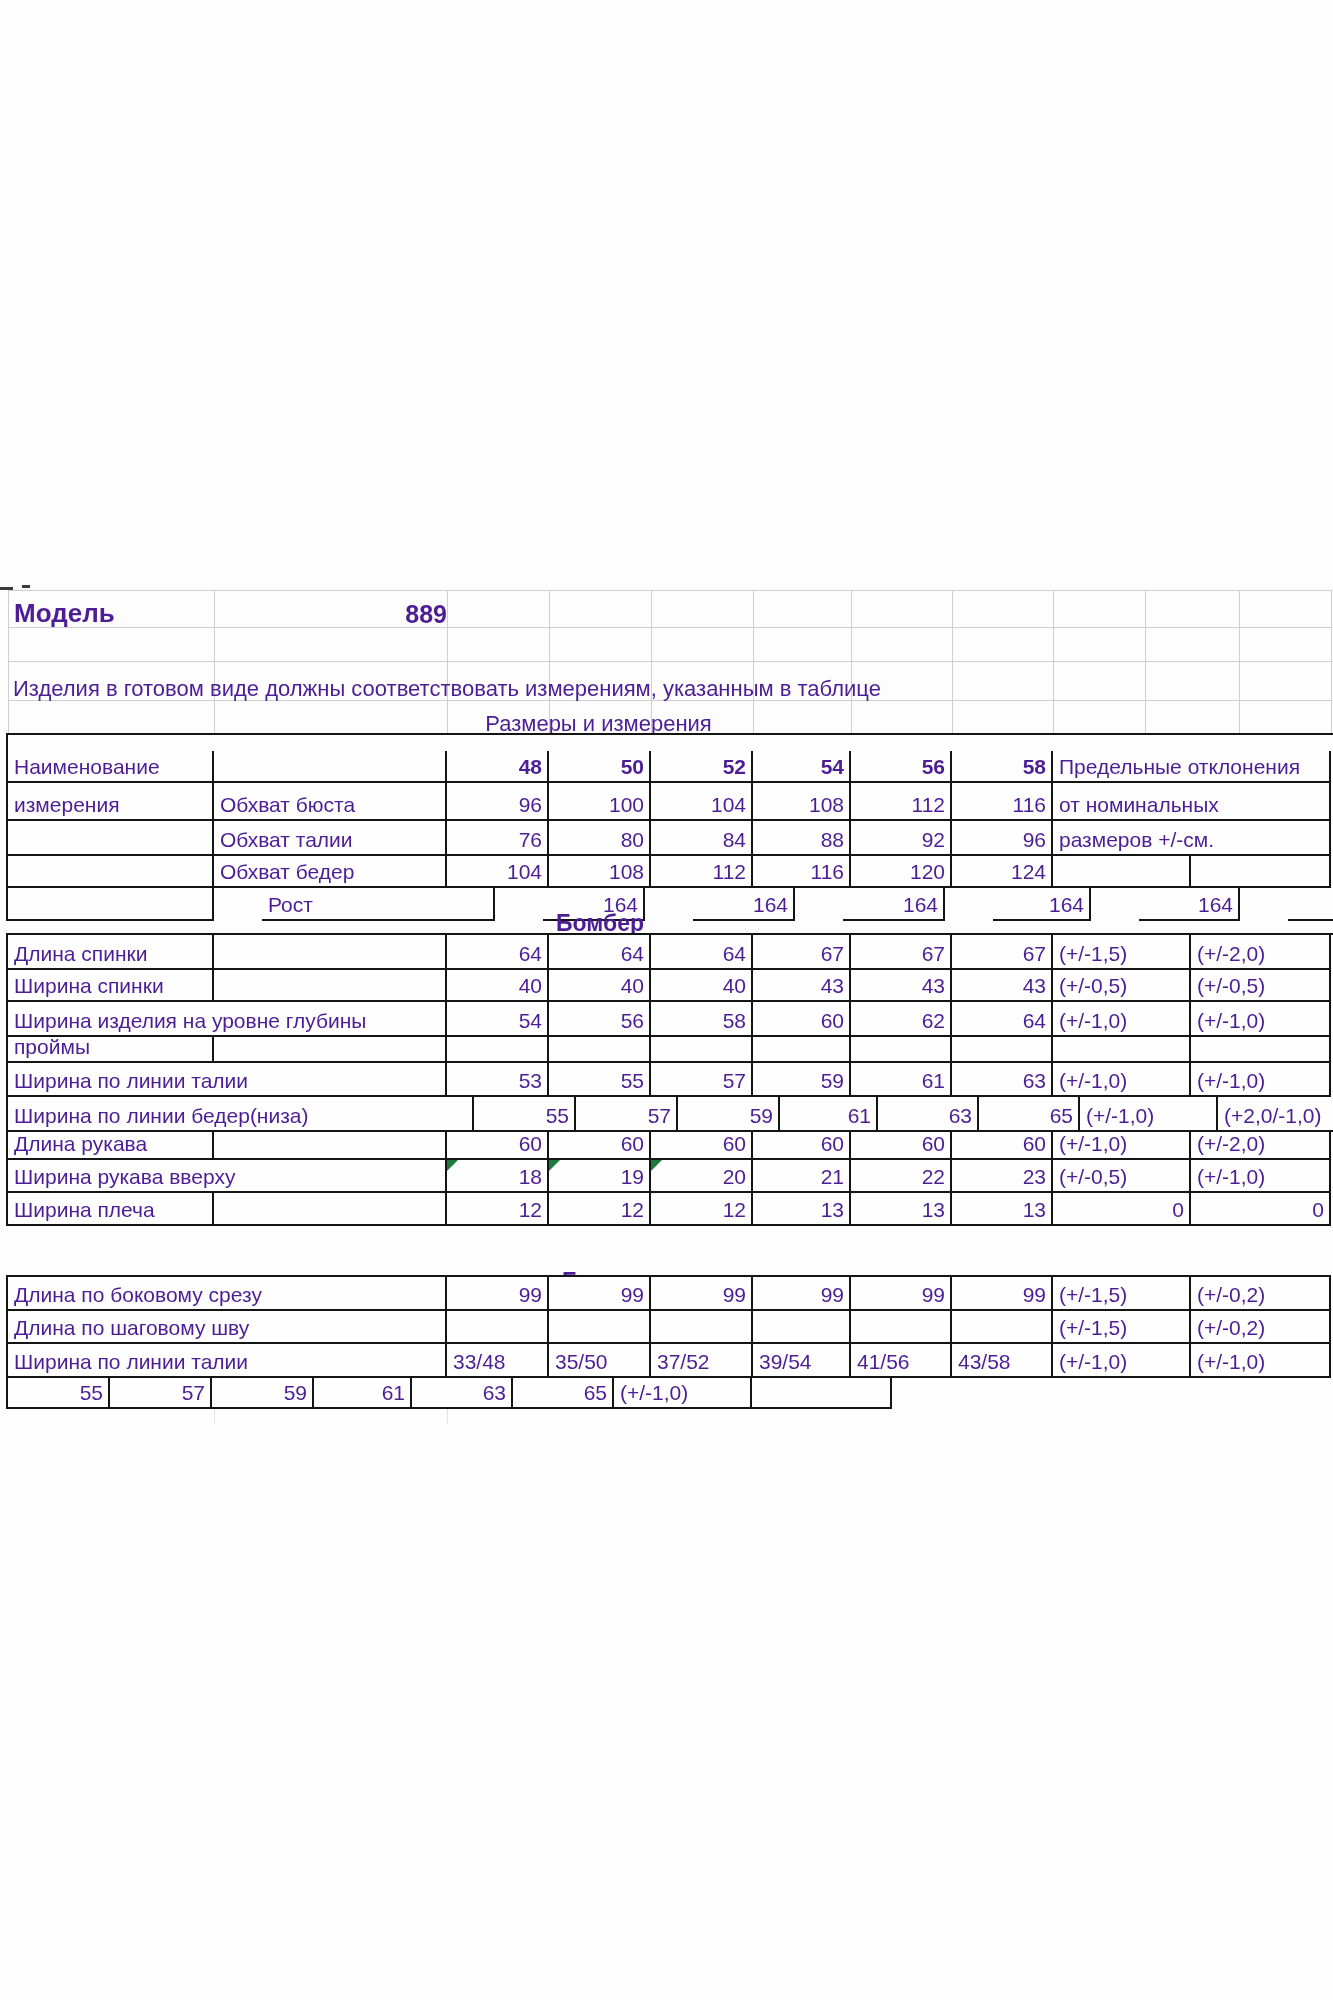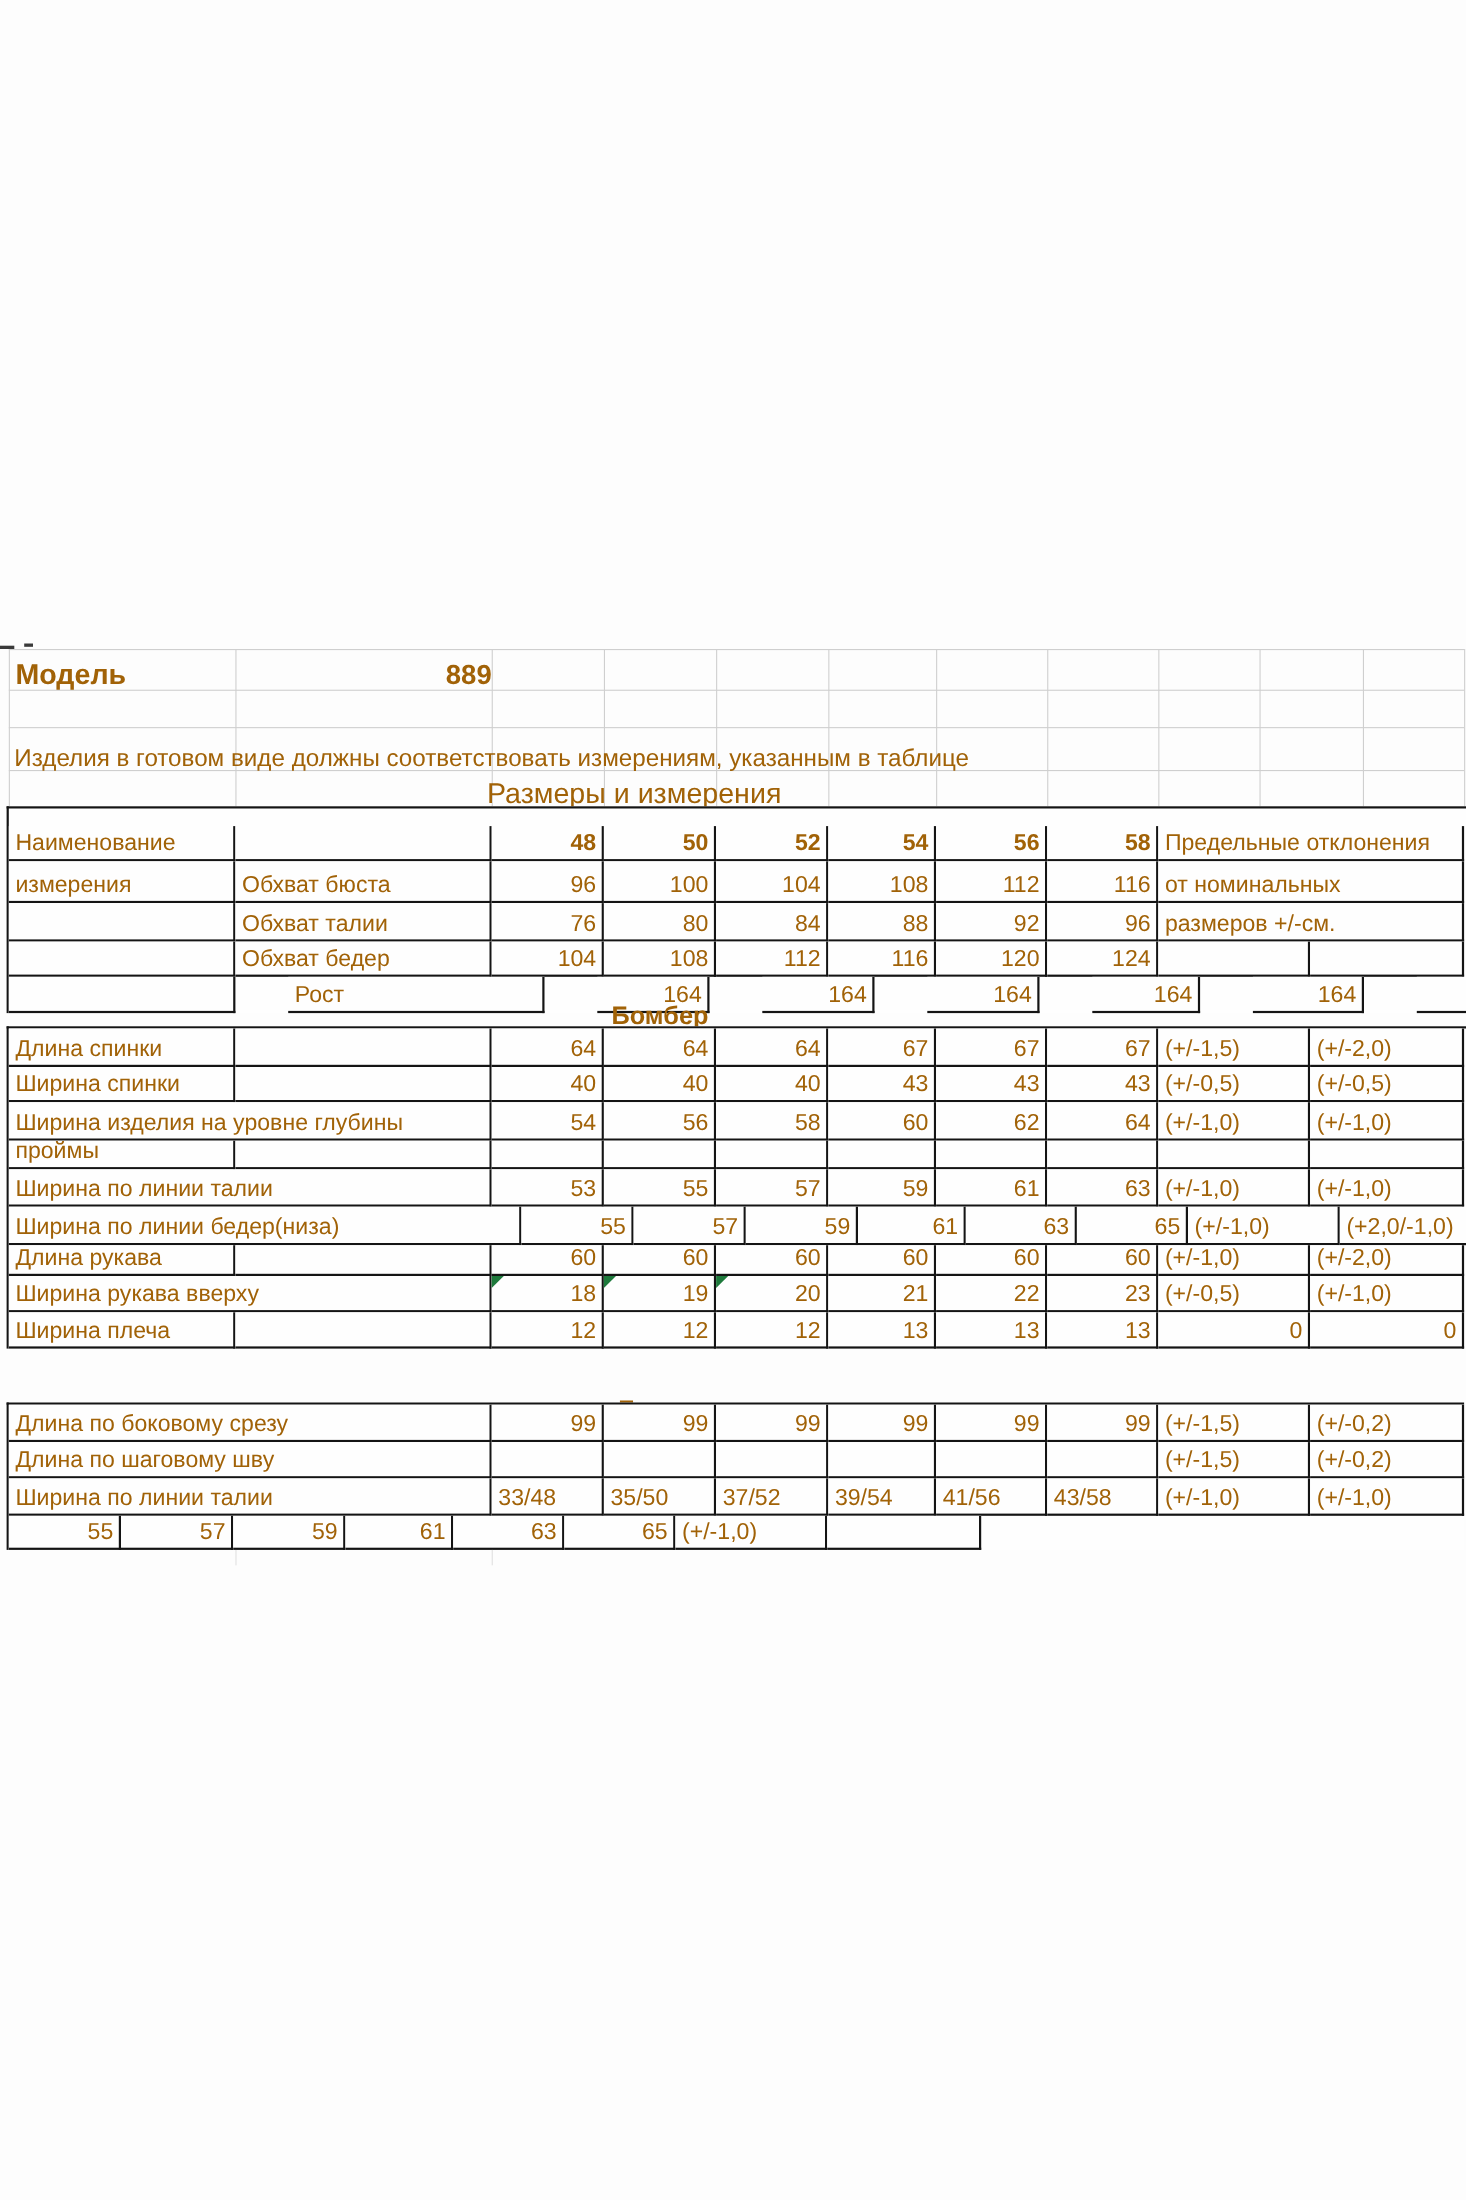--- a/index.html
+++ b/index.html
@@ -1,21 +1,21 @@
 <!DOCTYPE html>
 <html><head>
 <meta charset="utf-8">
 <style>
   html,body{margin:0;padding:0;background:#ffffff;}
   #screen{
     position:relative;
     width:1333px;height:2000px;
     background:#fdfdfd;
     font-family:"Liberation Sans", sans-serif;
-    color:#a16207;
+    color:#4c1d95;
     overflow:hidden;
   }
   
   .gv{position:absolute;width:1px;background:#cfcfcf;}
   .gh{position:absolute;height:1px;background:#cfcfcf;}
   
   .artifact{position:absolute;background:#3a3a3a;}
   
   .freecell{
     position:absolute;display:flex;align-items:flex-end;
@@ -66,21 +66,21 @@
       <div class="gv" style="left: 1331px; top: 590px; height: 143px;"></div>
       <div class="gh" style="left: 8px; top: 590px; width: 1323px;"></div>
       <div class="gh" style="left: 8px; top: 627px; width: 1323px;"></div>
       <div class="gh" style="left: 8px; top: 661px; width: 1323px;"></div>
       <div class="gh" style="left: 8px; top: 700px; width: 1323px;"></div>
     </div>
 
   <div class="freecell b" style="left:8px;top:590px;width:206px;height:37px;font-size:26px;padding:0 0 5px 6px;">Модель</div>
   <div class="freecell b right" style="left:214px;top:590px;width:233px;height:37px;font-size:25px;padding:0 6px 5px 0;">889</div>
   <div class="freecell" style="left:8px;top:661px;width:1200px;height:39px;font-size:22px;padding:0 0 6px 5px;">Изделия в готовом виде должны соответствовать измерениям, указанным в таблице</div>
-  <div class="freecell center" style="left:447px;top:700px;width:259px;height:35px;font-size:26px;padding:0 0 5px 0;">Размеры и измерения</div>
+  <div class="freecell center" style="left:469px;top:700px;width:259px;height:35px;font-size:22px;padding:0 0 5px 0;">Размеры и измерения</div>
 
   <div class="tbl" id="header-table" style="left:6px;top:733px;">
       <div class="trow" style="height: 32px; margin-top: 16px;">
         <div class="cell left" style="width: 206px;">Наименование</div>
         <div class="cell left" style="width: 233px;"></div>
         <div class="cell num bold" style="width: 102px;">48</div>
         <div class="cell num bold" style="width: 102px;">50</div>
         <div class="cell num bold" style="width: 102px;">52</div>
         <div class="cell num bold" style="width: 98px;">54</div>
         <div class="cell num bold" style="width: 101px;">56</div>

